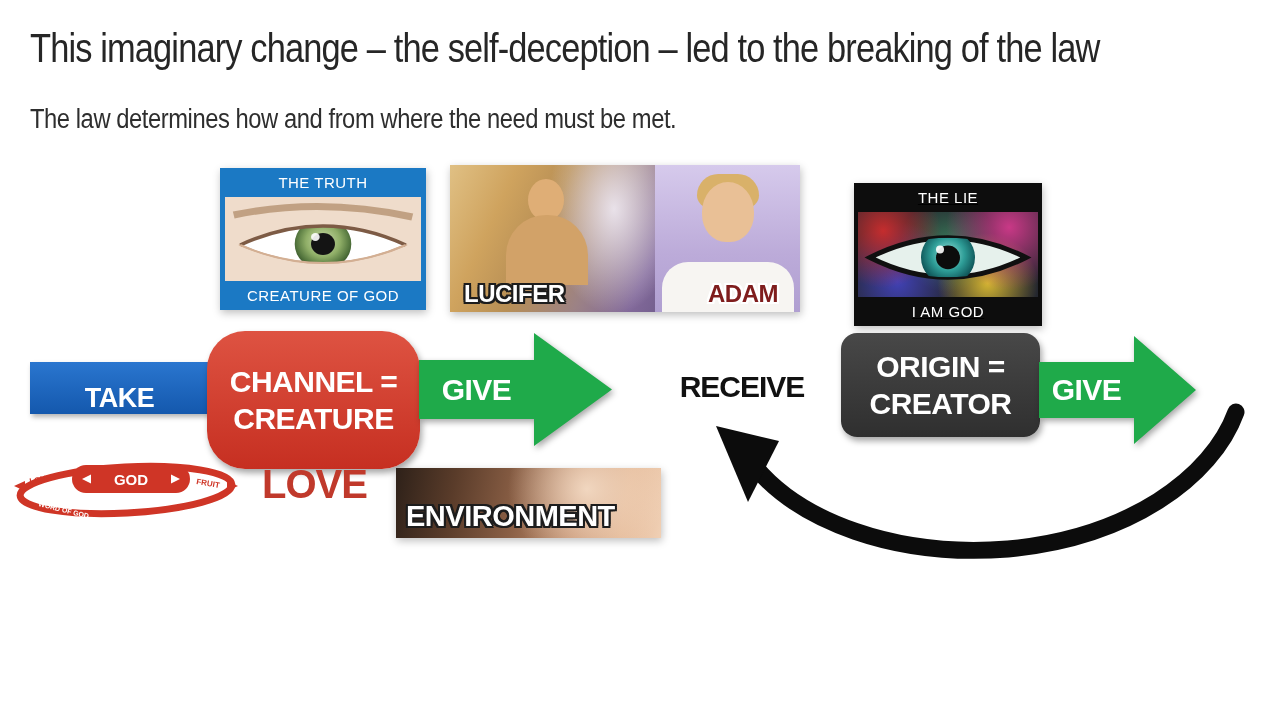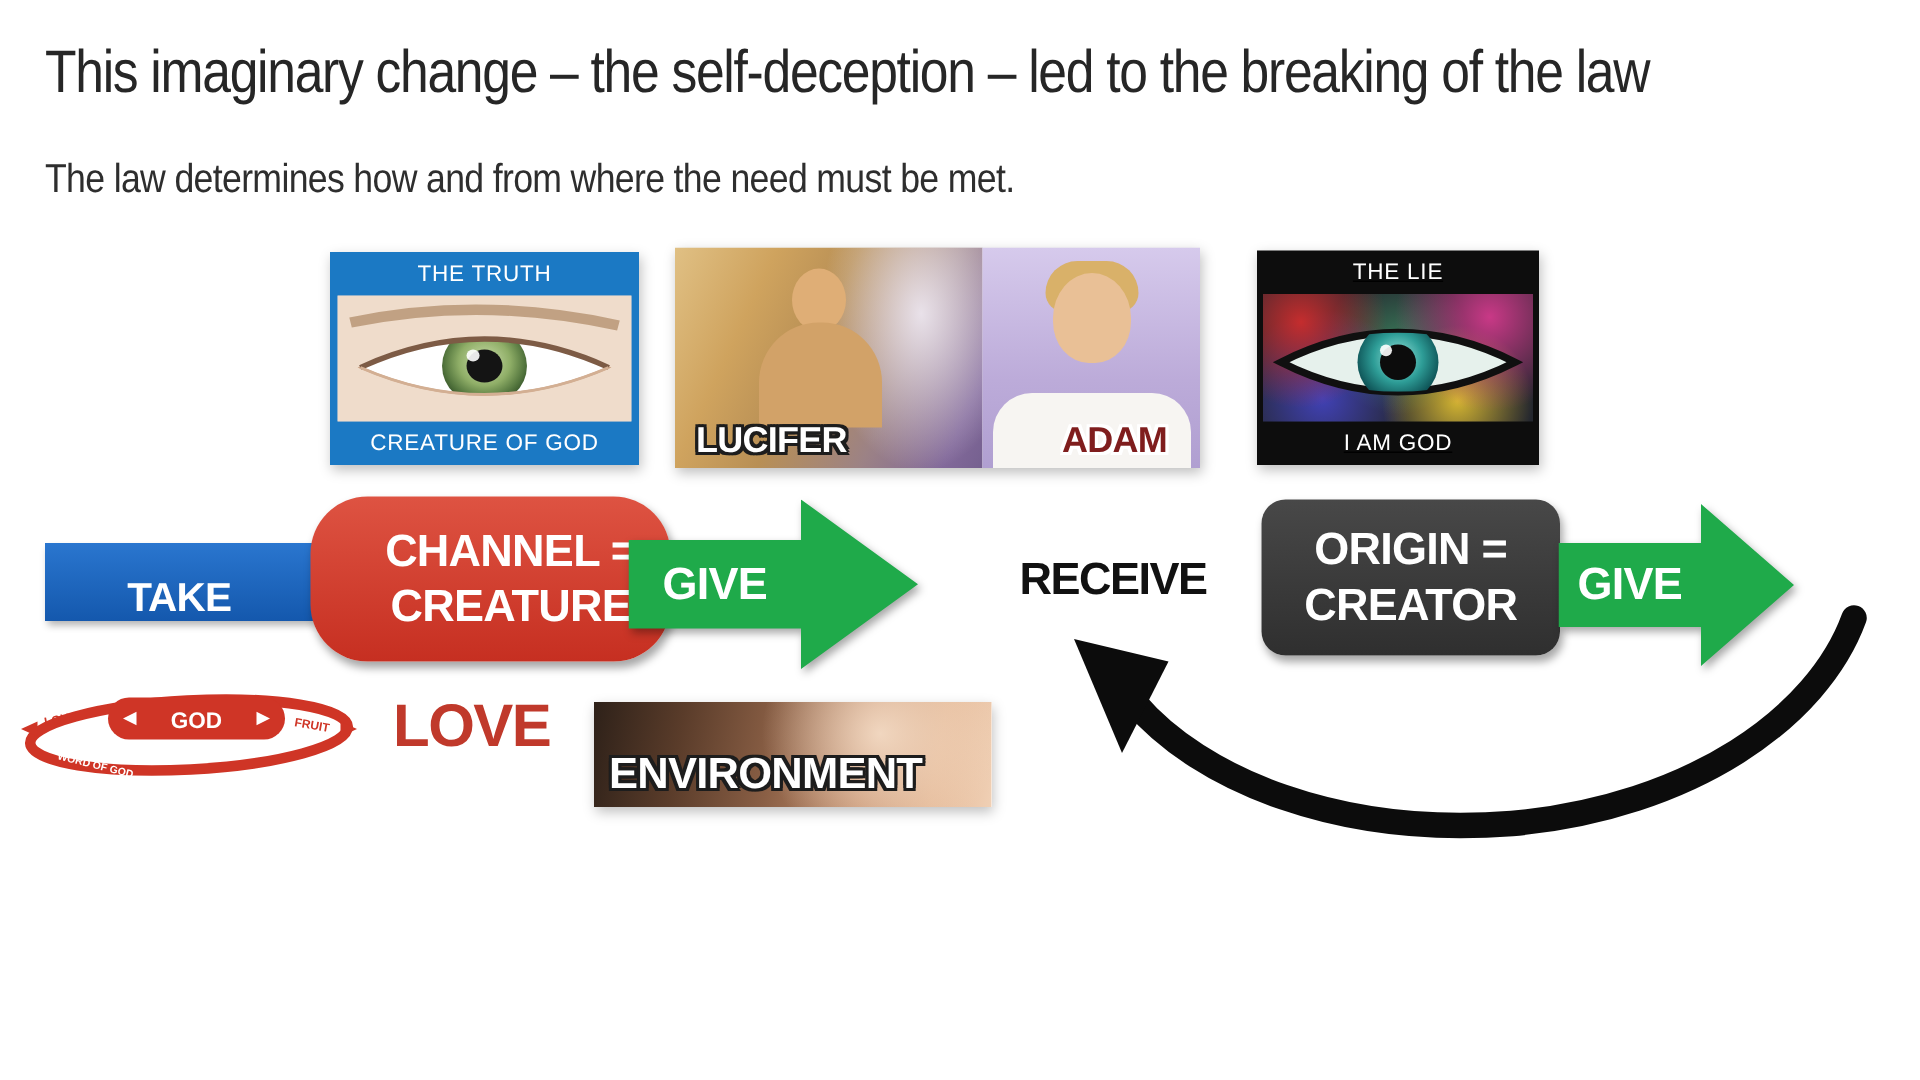--- a/index.html
+++ b/index.html
@@ -50,24 +50,24 @@
   .ol-light{color:#7f1d1d;text-shadow:-2px -2px 0 #fff,2px -2px 0 #fff,-2px 2px 0 #fff,2px 2px 0 #fff,
            -2px 0 0 #fff,2px 0 0 #fff,0 -2px 0 #fff,0 2px 0 #fff;}
   .lucifer-label{left:14px;bottom:4px;}
   .adam-label{right:22px;bottom:4px;}
 
   
   .take{position:absolute;left:30px;top:362px;width:179px;height:52px;
         background:linear-gradient(180deg,#2a76cf,#1458ad);color:#fff;font-size:27px;font-weight:700;
         display:flex;align-items:flex-end;justify-content:center;letter-spacing:-.5px;
         box-shadow:2px 3px 5px rgba(0,0,0,.3);}
-  .channel{position:absolute;left:207px;top:331px;width:213px;height:110px;border-radius:38px;
+  .channel{position:absolute;left:207px;top:331px;width:213px;height:138px;border-radius:38px;
         background:linear-gradient(180deg,#de5342,#c62f21);color:#fff;display:flex;flex-direction:column;
         align-items:center;justify-content:center;font-size:30px;font-weight:700;line-height:37px;
-        text-align:center;letter-spacing:-.5px;box-shadow:2px 4px 6px rgba(0,0,0,.35);padding-left:27px;}
+        text-align:center;letter-spacing:-.5px;box-shadow:2px 4px 6px rgba(0,0,0,.35);}
   .origin{position:absolute;left:841px;top:333px;width:199px;height:104px;border-radius:16px;
         background:linear-gradient(180deg,#484848,#2f2f2f);color:#fff;display:flex;flex-direction:column;
         align-items:center;justify-content:center;font-size:30px;font-weight:700;line-height:37px;
         text-align:center;letter-spacing:-.5px;box-shadow:2px 4px 6px rgba(0,0,0,.35);}
   .receive{position:absolute;left:672px;top:370px;width:140px;text-align:center;font-size:30px;font-weight:700;
         color:#111;letter-spacing:-1px;}
 
   .arrow-wrap{position:absolute;}
   .arrow-wrap svg{display:block;filter:drop-shadow(2px 3px 3px rgba(0,0,0,.35));}
   .arrow-label{position:absolute;color:#fff;font-size:30px;font-weight:700;display:flex;
@@ -134,21 +134,21 @@
     </div>
     <div class="adam-panel">
       <div class="adam-hair"></div>
       <div class="adam-head"></div>
       <div class="adam-shirt"></div>
     </div>
     <span class="img-label ol-dark lucifer-label">LUCIFER</span>
     <span class="img-label ol-light adam-label">ADAM</span>
   </figure>
 
-  <figure class="card lie" style="margin:0;text-decoration:underline;">
+  <figure class="card lie" style="margin:16px;text-decoration:underline;">
     <div class="band">THE LIE</div>
     <div class="photo">
       <svg viewBox="0 0 180 86" preserveAspectRatio="none">
         <defs>
           <radialGradient id="irisTeal" cx="50%" cy="45%" r="55%">
             <stop offset="0%" stop-color="#9fe8e0"></stop>
               <stop offset="55%" stop-color="#2e9d97"></stop>
             <stop offset="100%" stop-color="#0b4c50"></stop>
           </radialGradient>
           <clipPath id="eyeClip2">

